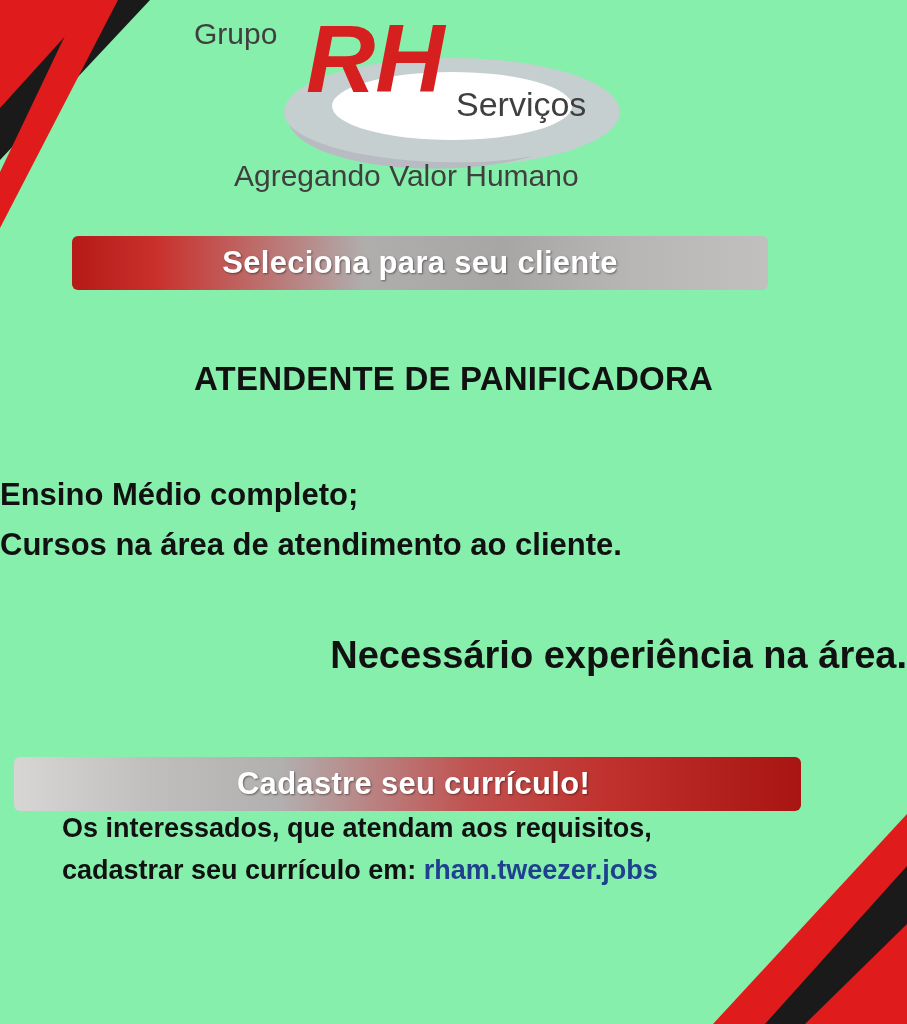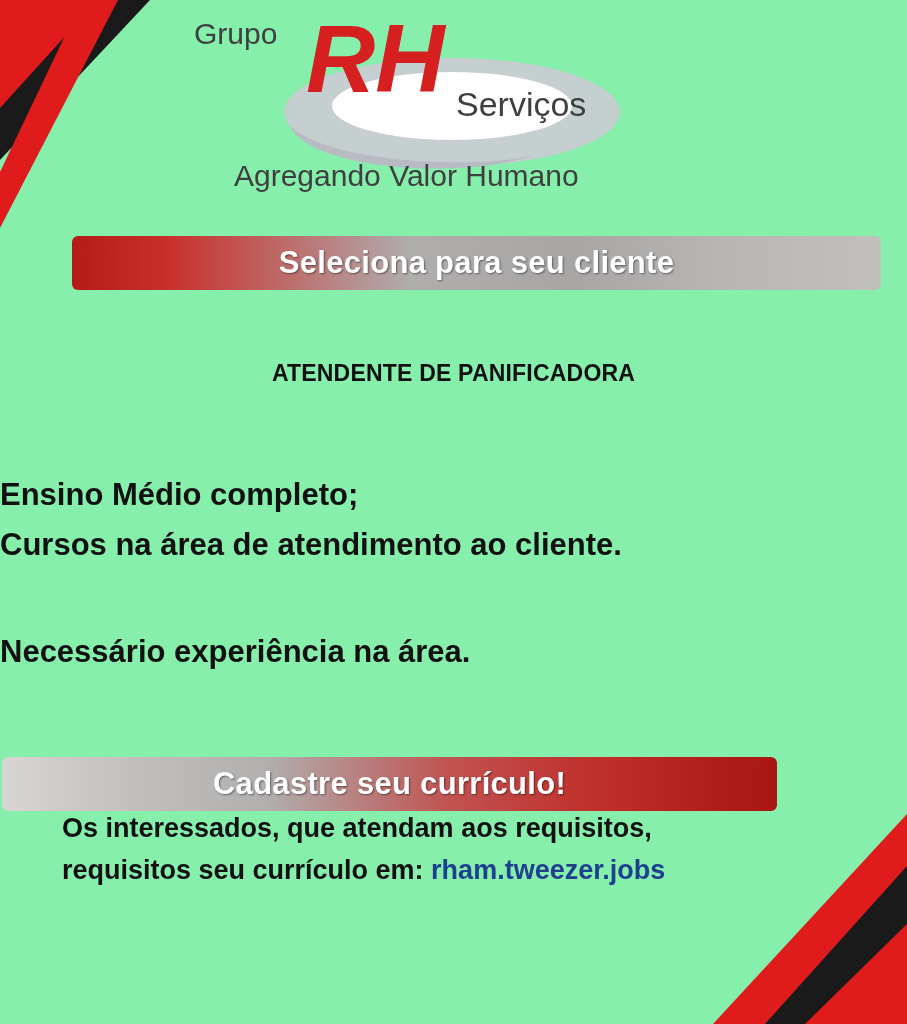--- a/index.html
+++ b/index.html
@@ -54,64 +54,65 @@
     align-items: center;
     justify-content: center;
     color: #ffffff;
     font-weight: bold;
     letter-spacing: 0.3px;
     text-shadow: 1px 1px 2px rgba(0,0,0,0.45);
   }
   .banner-1 {
     top: 236px;
     left: 72px;
-    width: 809px;
+    width: 696px;
     font-size: 31px;
     background: linear-gradient(to right,
         #b51a17 0%, #c9302c 12%, #b0adad 42%, #a8a5a5 62%, #b8b5b5 80%, #c2bfbf 100%);
   }
   .banner-2 {
     top: 757px;
-    left: 2px;
+    left: 14px;
     width: 775px;
     font-size: 31px;
     background: linear-gradient(to right,
         #d8d5d5 0%, #c0bdbd 18%, #b2afaf 34%, #c05250 58%, #c0302c 76%, #a81512 100%);
+    padding-left: 12px;
   }
 
   
   .job-title {
     position: absolute;
     top: 360px;
     left: 0;
     width: 907px;
     text-align: center;
-    font-size: 23px;
+    font-size: 33px;
     font-weight: bold;
     color: #111111;
     letter-spacing: 0.2px;
   }
   .reqs {
     position: absolute;
     top: 470px;
     left: 0;
     width: 907px;
     text-align: left;
     font-size: 31px;
     font-weight: bold;
     color: #111111;
     line-height: 1.62;
   }
   .exp {
     position: absolute;
     top: 634px;
     left: 0;
     width: 907px;
-    text-align: left;
-    font-size: 31px;
+    text-align: right;
+    font-size: 38px;
     font-weight: bold;
     color: #111111;
   }
 
   
   .footer {
     position: absolute;
     top: 808px;
     left: 62px;
     width: 790px;
@@ -170,21 +171,21 @@
 
   <div class="exp">Necessário experiência na área.</div>
 
   <div class="banner banner-2">
     <span>Cadastre seu currículo!</span>
   </div>
 
   <div class="footer">
     <span class="footer-line">Os interessados, que atendam aos requisitos,</span>
     <span class="footer-line">
-      <span>requisitos seu currículo em: </span><a class="site-link" href="#">rham.tweezer.jobs</a>
+      <span>cadastrar seu currículo em: </span><a class="site-link" href="#">rham.tweezer.jobs</a>
     </span>
   </div>
 
   <svg class="corner-br" viewBox="0 0 230 250" aria-hidden="true">
     <polygon points="230,250 230,70 70,250" fill="#1a1a1a"></polygon>
     <polygon points="230,250 230,150 128,250" fill="#e01b1b"></polygon>
     <polygon points="230,40 230,92 88,250 36,250" fill="#e01b1b"></polygon>
   </svg>
 
 </div>

